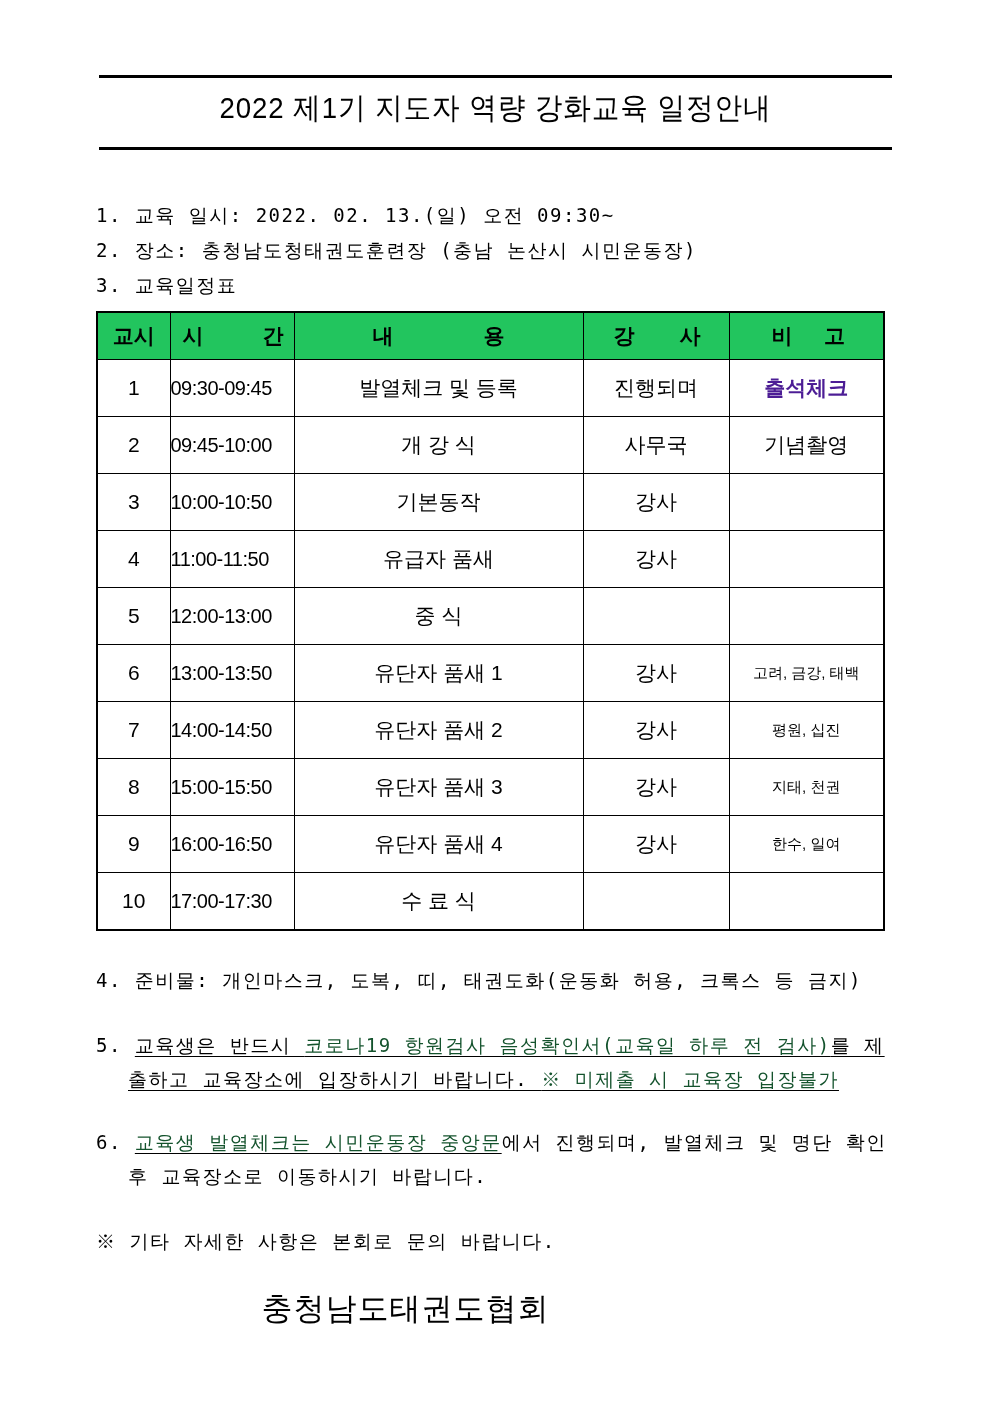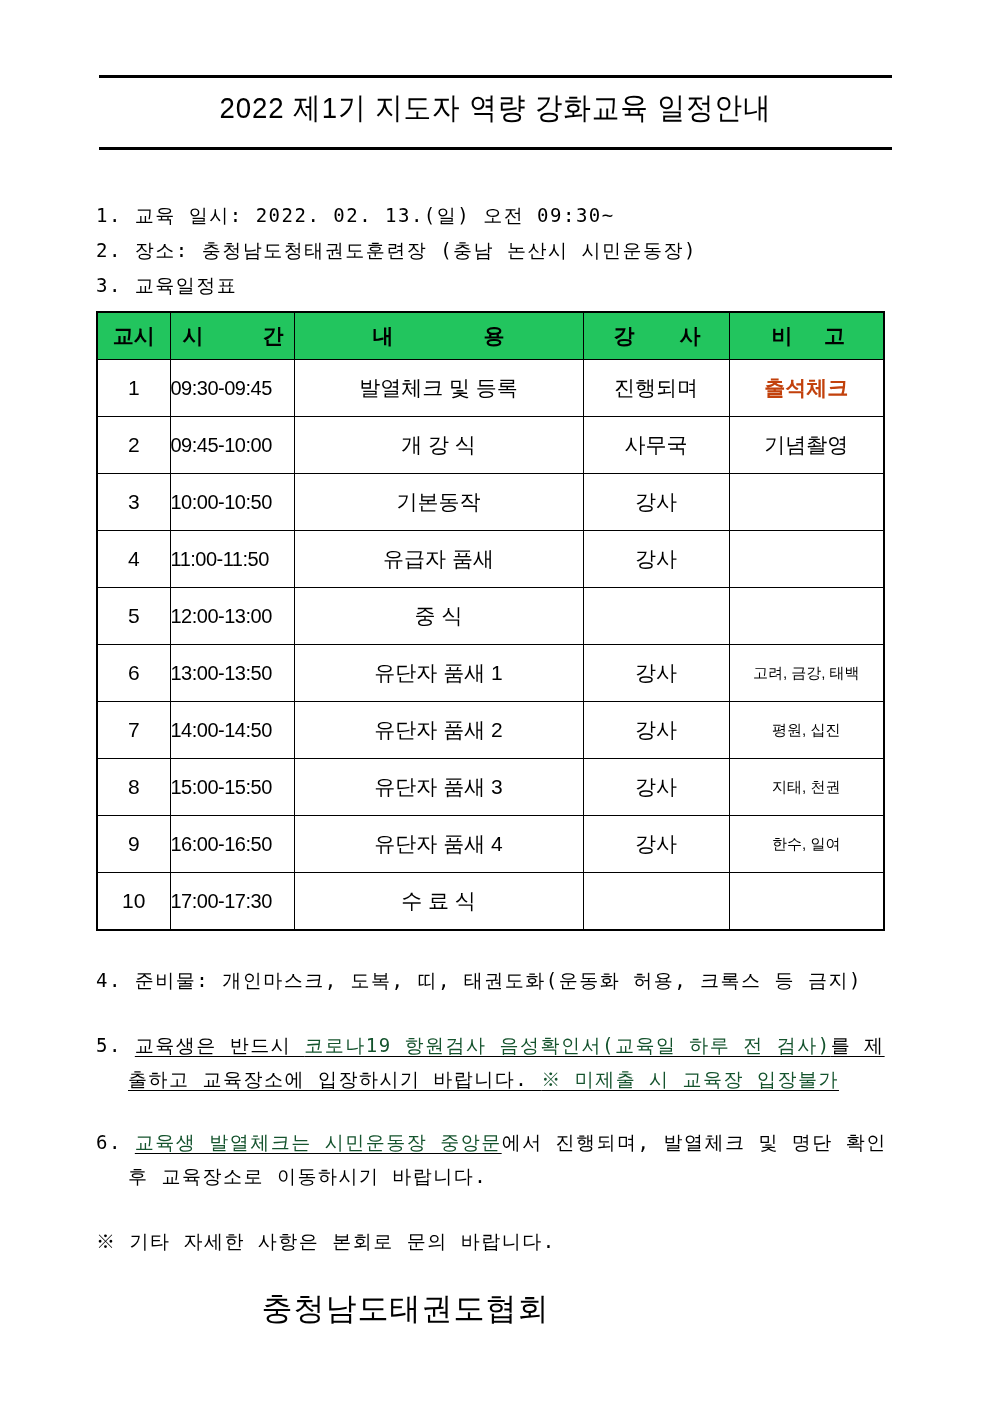--- a/index.html
+++ b/index.html
@@ -13,21 +13,21 @@
           font-family: "DejaVu Sans Mono", "Liberation Mono", monospace; }
   .line .red { color: #14532d; }
   .u { text-decoration: underline; text-decoration-color: #000; text-underline-offset: 4px; }
   table.sched { position: absolute; left: 96px; top: 311px; width: 787px; border-collapse: collapse;
                 border: 2px solid #000; table-layout: fixed; font-family: "Liberation Sans", "DejaVu Sans", sans-serif; }
   table.sched th, table.sched td { border: 1px solid #000; text-align: center; padding: 0; }
   table.sched th { height: 46px; background: #22c55e; font-size: 21px; font-weight: bold; }
   table.sched td { height: 56px; font-size: 21px; }
   table.sched td.time { text-align: left; font-size: 20px; letter-spacing: -0.5px; margin-top: 16px; }
   table.sched td.small { font-size: 15px; }
-  .red-bold { color: #c2410c; font-weight: bold; }
+  .red-bold { color: #4c1d95; font-weight: bold; }
   .hspread { display: flex; justify-content: space-between; padding: 0 22px; }
   .footer { position: absolute; left: 0; width: 811px; top: 1288px; text-align: center; font-size: 31px;
             letter-spacing: 1px; font-family: "DejaVu Sans", sans-serif; }
 </style>
 </head>
 <body>
 
 <div class="rule" style="top:75px;"></div>
 <div class="title">2022 제1기 지도자 역량 강화교육 일정안내</div>
 <div class="rule" style="top:147px;"></div>

